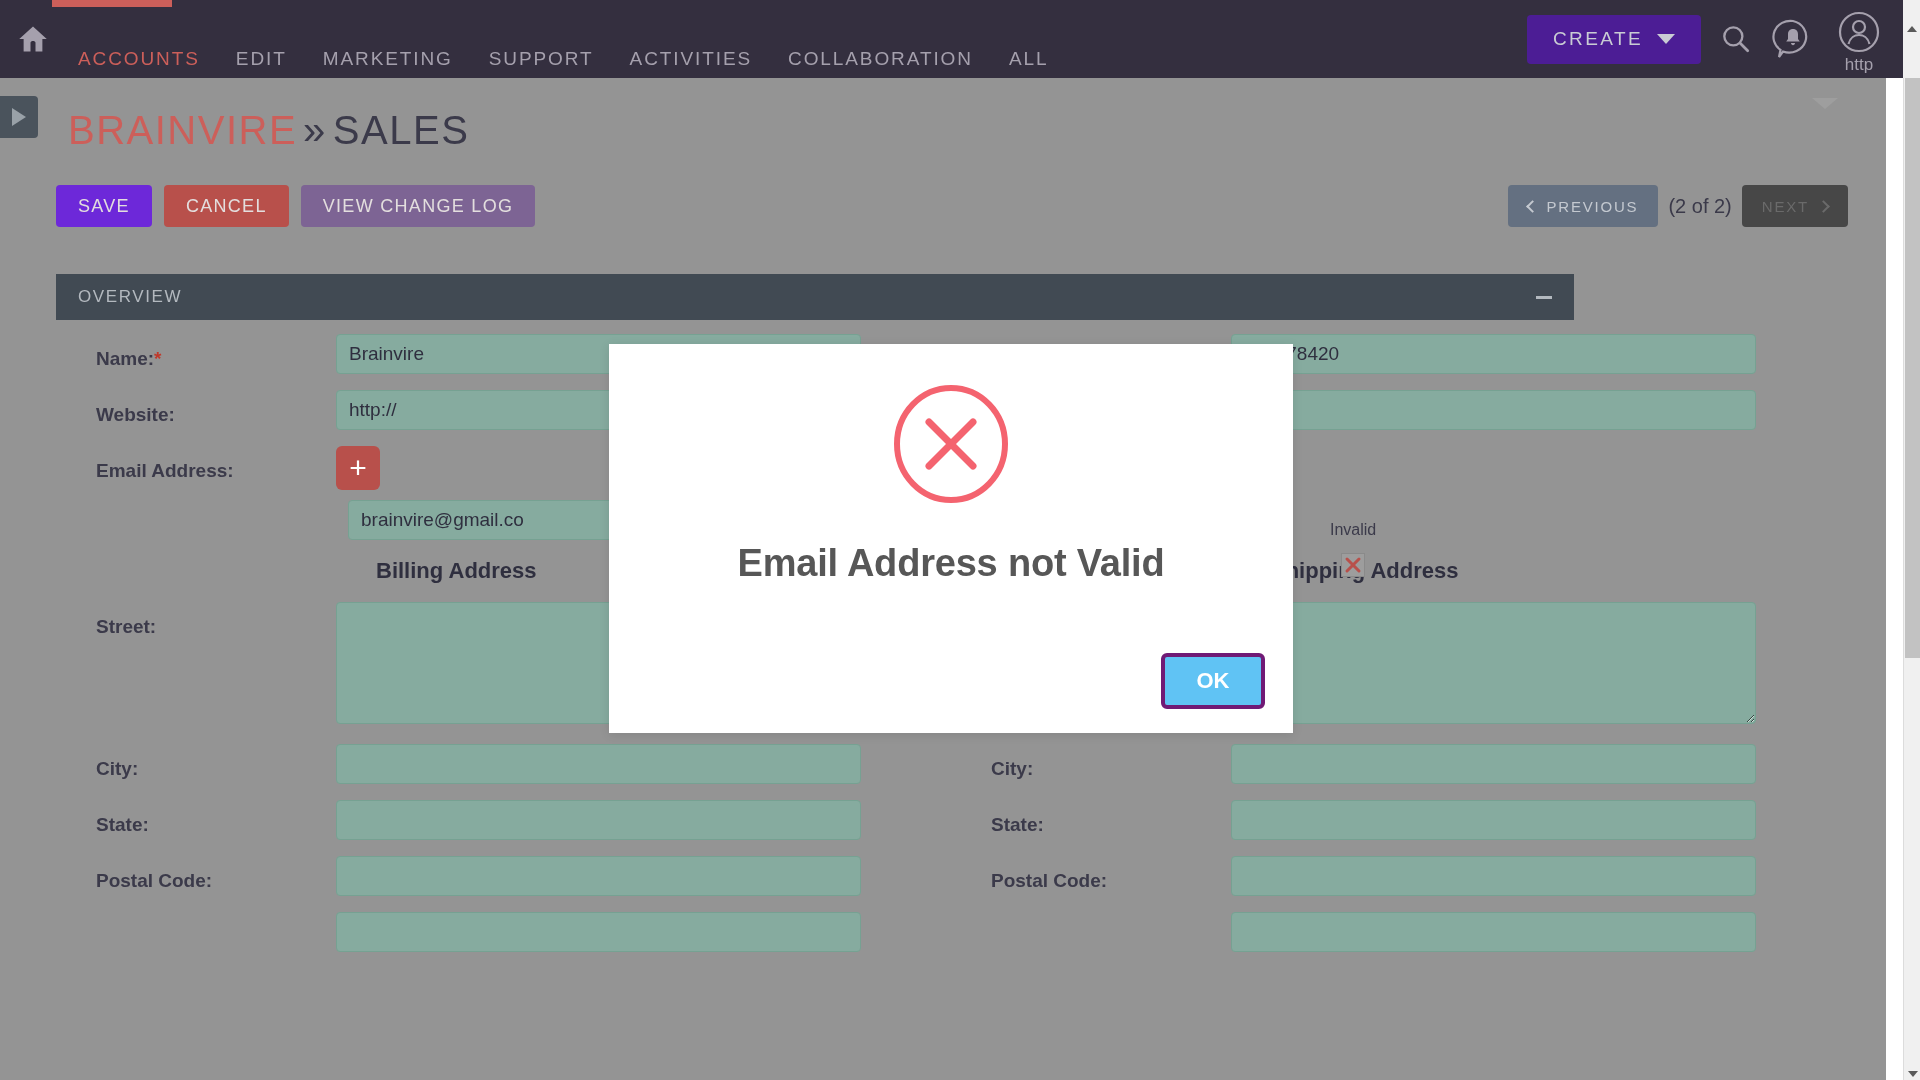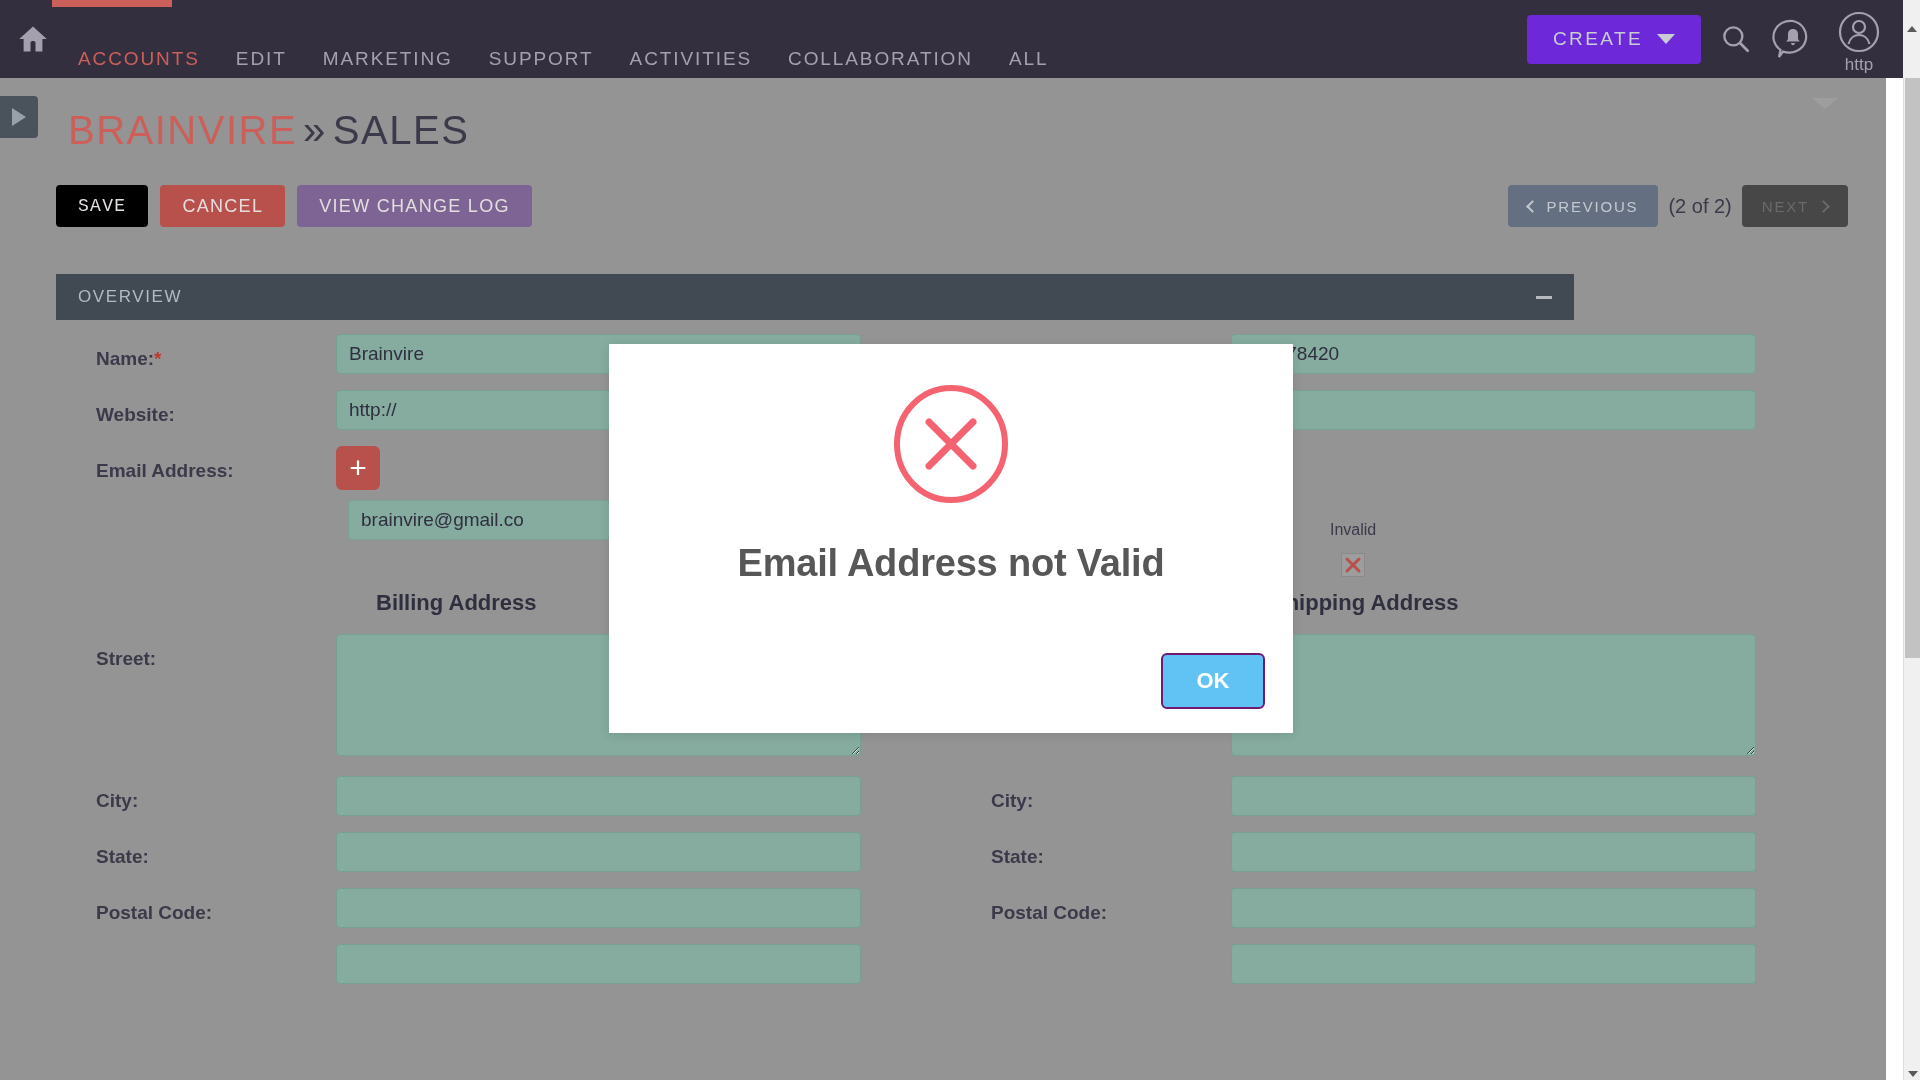--- a/index.html
+++ b/index.html
@@ -32,21 +32,21 @@
     color: #a5a0ad; font-size: 19px; letter-spacing: 1.9px;
     padding: 0 18px; text-decoration: none; white-space: nowrap;
     font-weight: 400;
   }
   .nav-link.active { color: #cc5f5a; }
   .nav-right {
     position: absolute; right: 22px; top: 0; height: 78px;
     display: flex; align-items: center; gap: 18px;
   }
   .create-btn {
-    background: #6d28d9; color: #c9ccd4;
+    background: #4c1d95; color: #c9ccd4;
     border: none; border-radius: 4px;
     height: 49px; padding: 0 26px;
     font-size: 19px; letter-spacing: 2.4px;
     display: flex; align-items: center; gap: 14px;
     font-family: inherit; cursor: pointer;
   }
   .caret-down {
     width: 0; height: 0;
     border-left: 9px solid transparent; border-right: 9px solid transparent;
     border-top: 10px solid #c9ccd4;
@@ -97,21 +97,21 @@
   .crumb .act { color: #3b3a4a; }
 
   
   .actions { position: absolute; left: 56px; top: 185px; display: flex; gap: 12px; }
   .btn {
     border: none; border-radius: 4px; cursor: pointer;
     font-family: inherit; font-size: 18px; letter-spacing: 1.3px;
     height: 42px; padding: 0 22px; color: #e3dede;
     display: flex; align-items: center; justify-content: center;
   }
-  .btn-save { background: #000000; font-family: Liberation Mono, monospace; }
+  .btn-save { background: #6d28d9; }
   .btn-cancel { background: #b8504b; }
   .btn-log { background: #7d6494; }
 
   
   .pager {
     position: absolute; right: 72px; top: 185px;
     display: flex; align-items: center; gap: 10px;
   }
   .pg-btn {
     border: none; border-radius: 4px; cursor: pointer;
@@ -183,21 +183,21 @@
   }
   .invalid-lbl { color: #3b3a4a; font-size: 16px; font-weight: normal; }
   .invalid-box {
     width: 24px; height: 24px; background: #9d9d9d;
     border: 1px solid #8a8a8a;
     display: flex; align-items: center; justify-content: center;
     cursor: pointer;
   }
 
   
-  .addr-title-row { display: flex; margin-top: 50px; }
+  .addr-title-row { display: flex; margin-top: 18px; }
   .addr-title {
     width: 895px; padding-left: 320px;
     color: #2f2f3f; font-size: 22px; font-weight: bold;
   }
 
   
   .vscroll {
     position: absolute; right: 0; top: 78px;
     width: 17px; height: 1002px; background: #f0f0f0;
     border-left: 1px solid #dcdcdc;
@@ -240,21 +240,21 @@
   .modal-title {
     text-align: center; color: #575757;
     font-size: 38px; font-weight: bold;
     margin-top: 36px; letter-spacing: -0.2px;
   }
   .modal-actions {
     position: absolute; right: 28px; bottom: 24px;
   }
   .ok-btn {
     background: #60c3f4; color: #ffffff;
-    border: 2px solid #701a75; border-radius: 6px;
+    border: 4px solid #701a75; border-radius: 6px;
     font-family: inherit; font-size: 22px; font-weight: bold;
     width: 104px; height: 56px; cursor: pointer;
     display: flex; align-items: center; justify-content: center;
   }
 </style>
 </head>
 <body>
 
 <div id="root">
 

